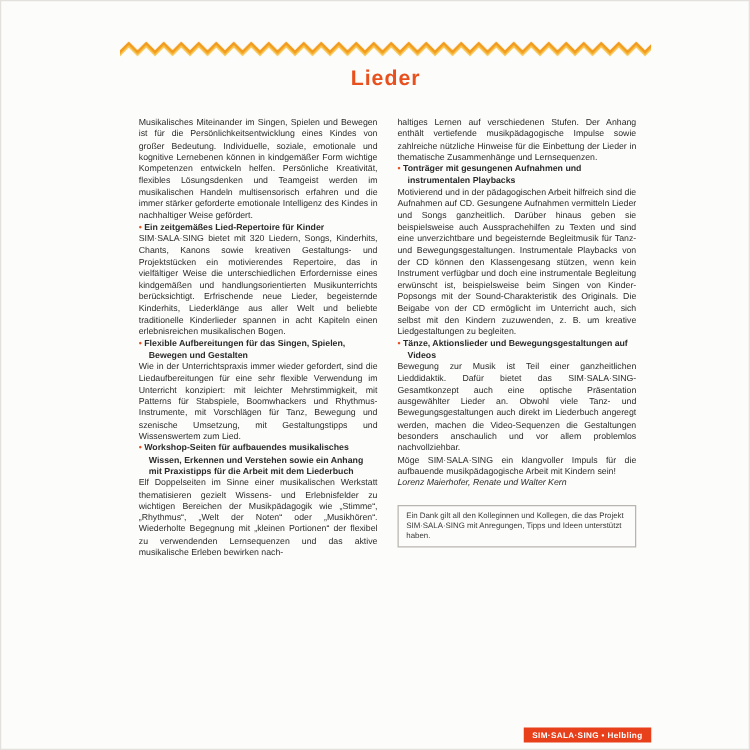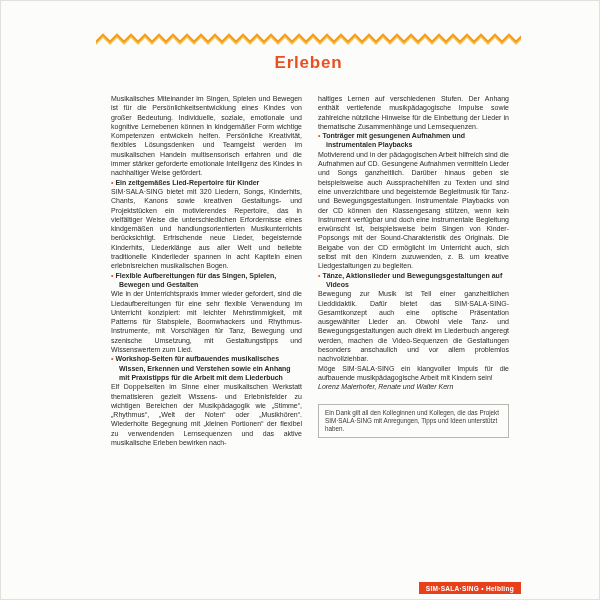--- a/index.html
+++ b/index.html
@@ -70,21 +70,21 @@
   <svg class="zigzag" viewBox="0 0 425 15" preserveAspectRatio="none">
     <defs>
       <pattern id="zig" width="14" height="15" patternUnits="userSpaceOnUse">
         <path d="M-1 11 L7 3 L15 11" fill="none" stroke="#f29b1d" stroke-width="2.6"></path>
         <path d="M-1 13 L7 5 L15 13" fill="none" stroke="#f7c34a" stroke-width="1.4"></path>
       </pattern>
     </defs>
     <rect width="425" height="15" fill="url(#zig)"></rect>
   </svg>
 
-  <div class="page-title">Erleben</div>
+  <div class="page-title">Lieder</div>
 
   <div class="content">
 
     <div class="col">
       <p>Musikalisches Miteinander im Singen, Spielen und Bewegen ist für die Persönlichkeitsentwicklung eines Kindes von großer Bedeutung. Individuelle, soziale, emotionale und kognitive Lernebenen können in kindgemäßer Form wichtige Kompetenzen entwickeln helfen. Persönliche Kreativität, flexibles Lösungsdenken und Teamgeist werden im musikalischen Handeln multisensorisch erfahren und die immer stärker geforderte emotionale Intelligenz des Kindes in nachhaltiger Weise gefördert.</p>
 
       <p class="bullet-head"><span class="bullet">•</span> <span>Ein zeitgemäßes Lied-Repertoire für Kinder</span></p>
       <p>SIM·SALA·SING bietet mit 320 Liedern, Songs, Kinderhits, Chants, Kanons sowie kreativen Gestaltungs- und Projektstücken ein motivierendes Repertoire, das in vielfältiger Weise die unterschiedlichen Erfordernisse eines kindgemäßen und handlungsorientierten Musikunterrichts berücksichtigt. Erfrischende neue Lieder, begeisternde Kinderhits, Liederklänge aus aller Welt und beliebte traditionelle Kinderlieder spannen in acht Kapiteln einen erlebnisreichen musikalischen Bogen.</p>
 
       <p class="bullet-head"><span class="bullet">•</span> <span>Flexible Aufbereitungen für das Singen, Spielen, Bewegen und Gestalten</span></p>

